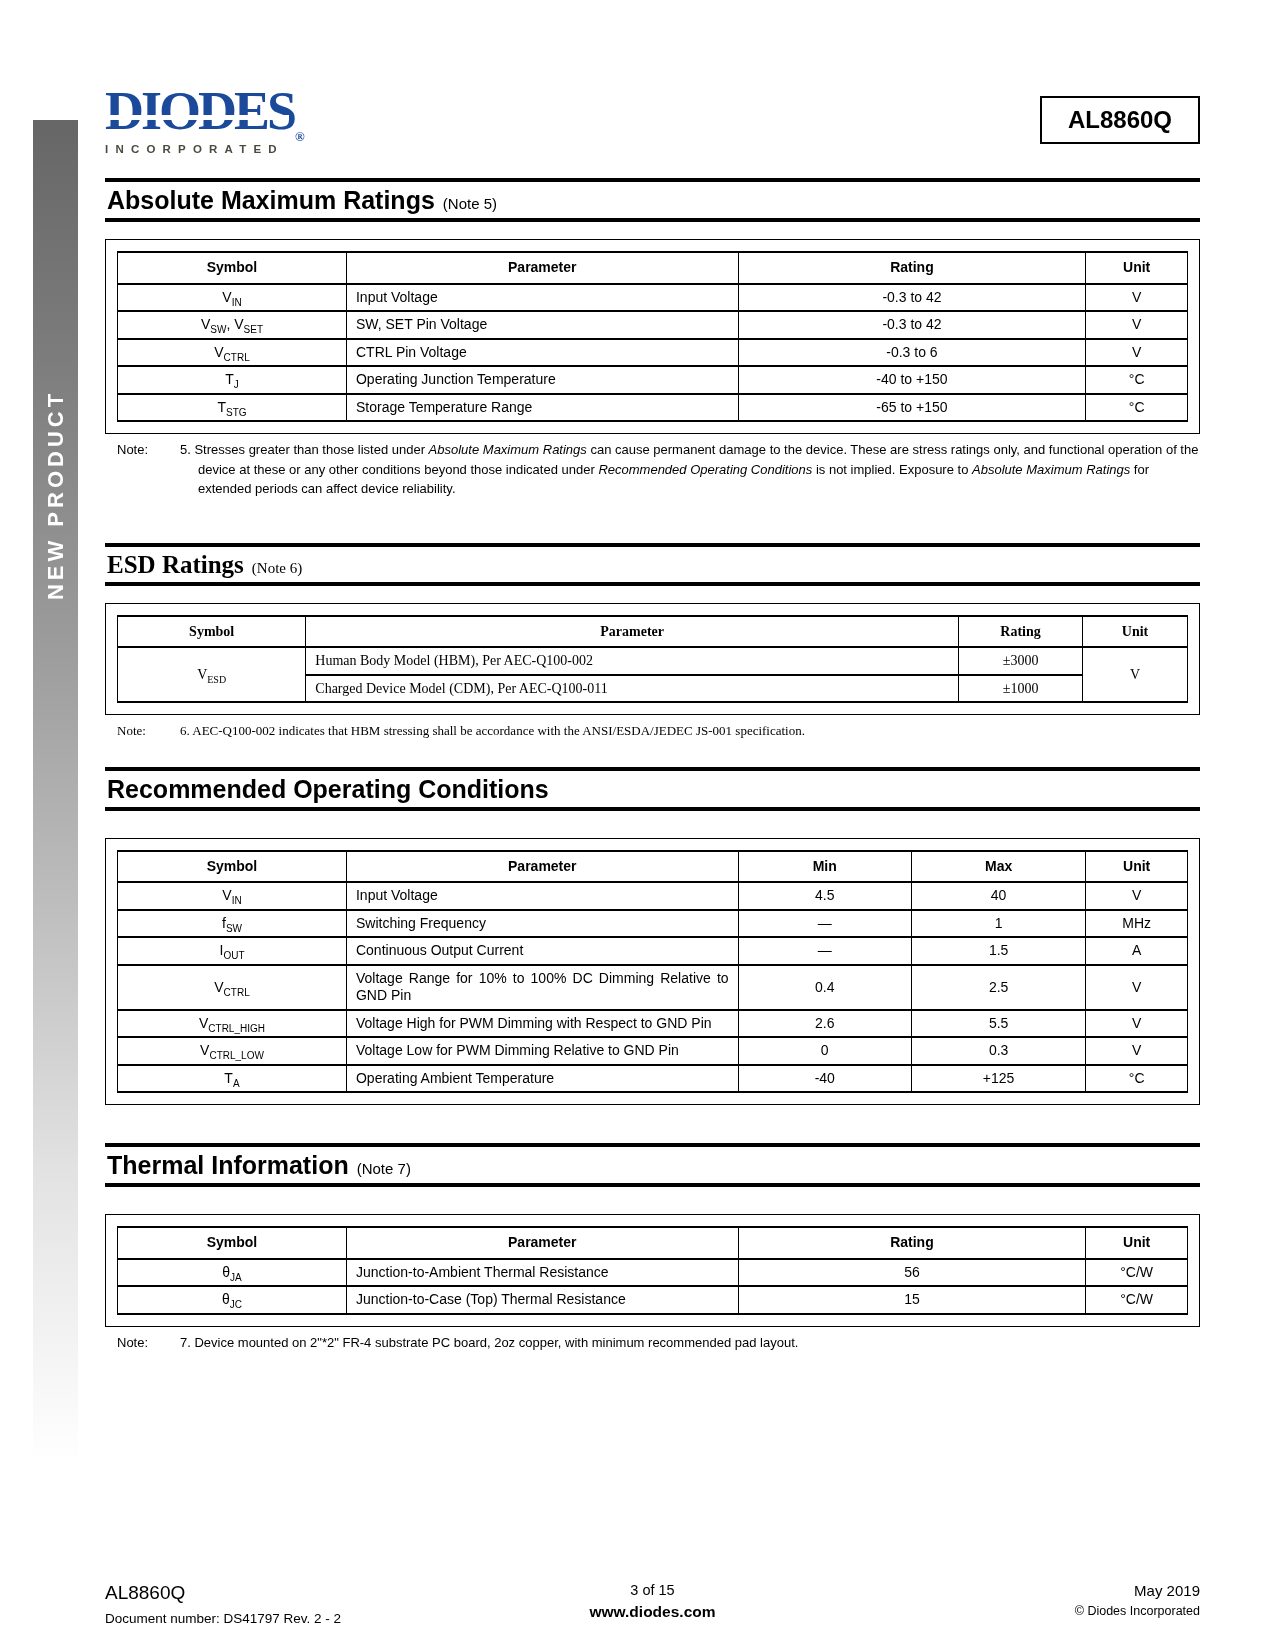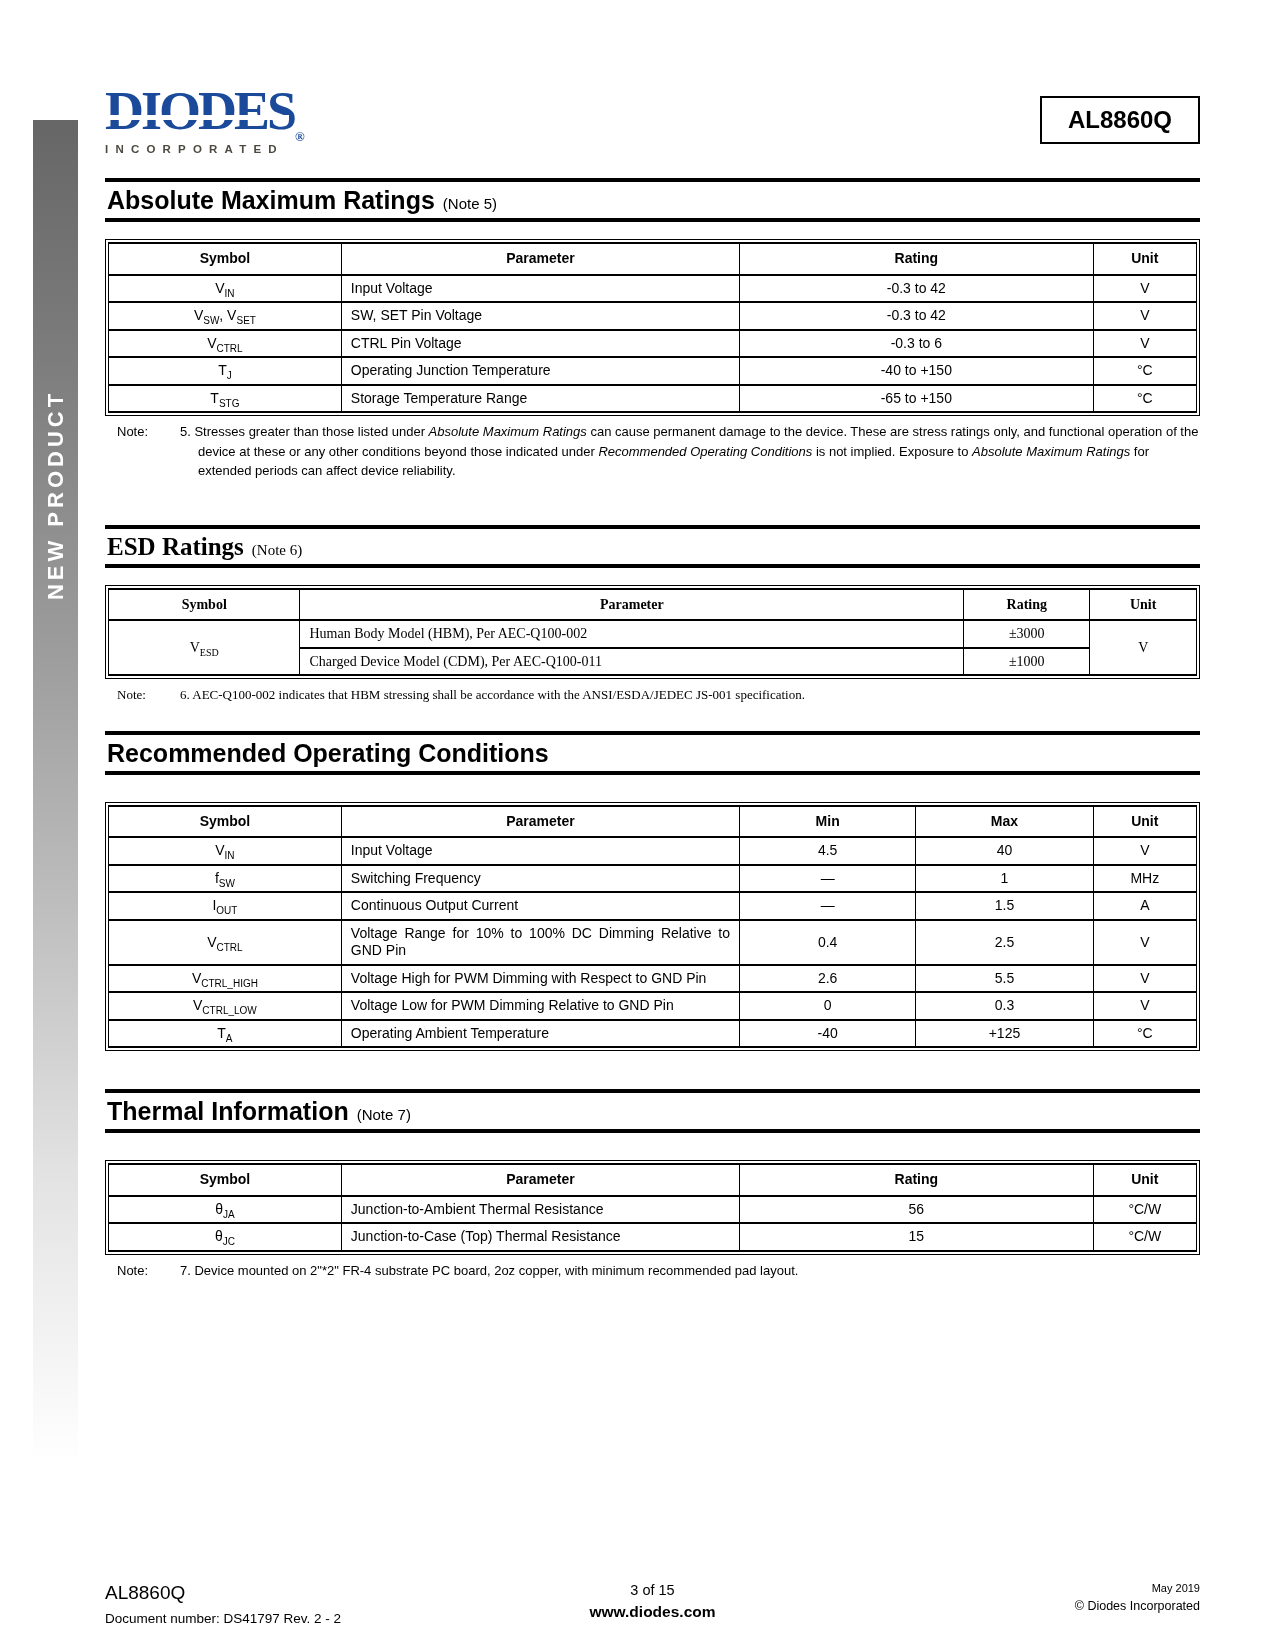--- a/index.html
+++ b/index.html
@@ -37,21 +37,21 @@
   
   .rule{height:4px;background:#000;}
   .sec-title-row{padding:4px 0 3px 2px;}
   .sec-title{font-weight:bold;font-size:25px;}
   .sec-note-ref{font-size:15px;margin-left:8px;}
   .sec-amr{margin-top:23px;}
   .sec-esd{margin-top:44px;font-family:Liberation Serif, serif;}
   .sec-roc{margin-top:26px;}
   .sec-thermal{margin-top:38px;}
   
-  .tbl-wrap{border:1px solid #000;padding:2px;margin-top:17px;}
+  .tbl-wrap{border:1px solid #000;padding:11px;margin-top:17px;}
   .tbl-wrap.mt-lg{margin-top:27px;}
   .tbl{width:100%;border-collapse:collapse;}
   .tbl th,.tbl td{
     border-left:1px solid #000;border-right:1px solid #000;
     border-top:2.5px solid #000;border-bottom:2.5px solid #000;
     font-size:14px;padding:4px 9px;vertical-align:middle;line-height:1.25;
   }
   .tbl th{font-weight:bold;text-align:center;padding:6px 9px;}
   .tbl sub{font-size:10px;line-height:0;}
   .al-left{text-align:left;}
@@ -63,21 +63,21 @@
   .note-body{flex:1;padding-left:18px;text-indent:-18px;max-width:1015px;}
   
   .footer{position:absolute;left:105px;top:1582px;width:1095px;display:flex;align-items:flex-start;}
   .f-left{width:34%;}
   .f-center{width:32%;text-align:center;}
   .f-right{width:34%;text-align:right;}
   .f-part{font-size:19px;}
   .f-doc{font-size:13.5px;margin-top:7px;}
   .f-page{font-size:14.5px;}
   .f-web{font-weight:bold;font-size:15.5px;margin-top:5px;}
-  .f-date{font-size:11px;}
+  .f-date{font-size:15px;}
   .f-copy{font-size:12.5px;margin-top:5px;}
 </style>
 </head>
 <body>
 
 <div class="sidebar">
   <div class="sidebar-label">NEW PRODUCT</div>
 </div>
 
 <div class="content">

